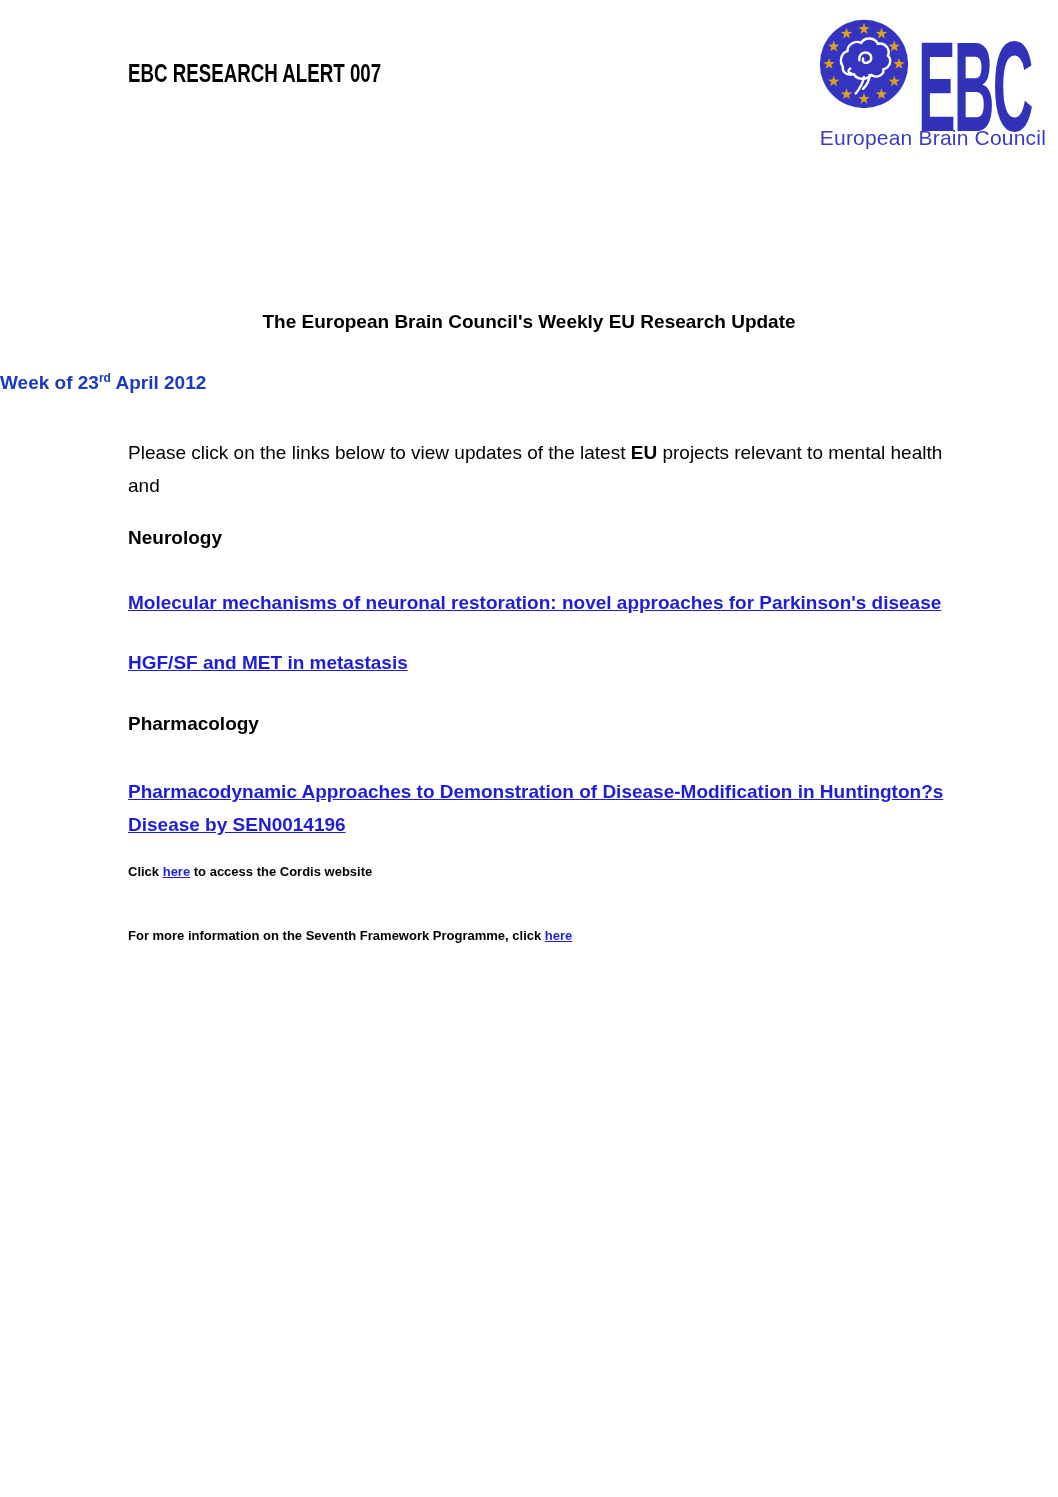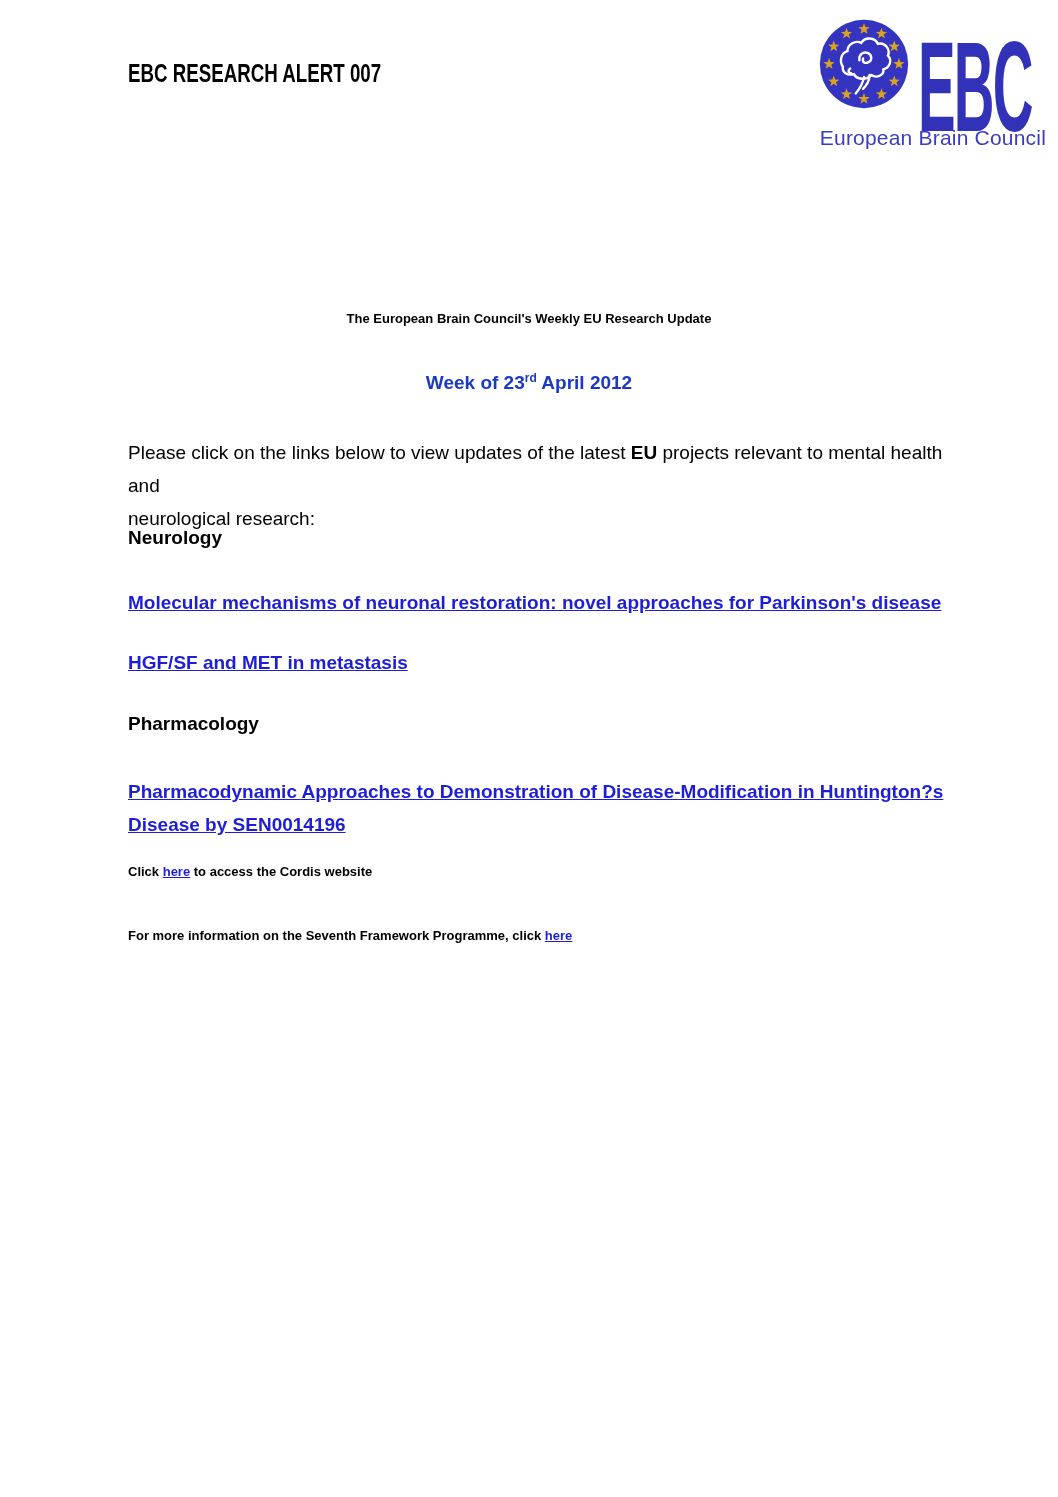--- a/index.html
+++ b/index.html
@@ -39,24 +39,24 @@
   }
   .logo-caption {
     position: absolute; left: 0; top: 112px; width: 232px;
     text-align: right; padding-right: 2px; box-sizing: border-box;
     font-size: 21px; color: #3b3bc4; letter-spacing: 0.2px;
   }
 
   
   .h1 {
     left: 0; top: 311px; width: 1058px; text-align: center;
-    font-size: 13px; font-weight: bold; color: #000;
+    font-size: 19px; font-weight: bold; color: #000;
   }
   .h2 {
-    left: 0; top: 372px; width: 1058px; text-align: center;
+    left: 0; top: 372px; width: 1058px; 
     font-size: 19px; font-weight: bold; color: #1b3ac2;
   }
   .h2 sup { font-size: 12px; line-height: 0; }
 
   
   .intro {
     left: 128px; top: 436px; width: 845px;
     font-size: 19px; line-height: 33px; color: #000;
   }
   .intro b { font-weight: bold; }
@@ -134,21 +134,20 @@
     <div class="logo-caption">European Brain Council</div>
   </div>
 
   <div class="abs h1">The European Brain Council's Weekly EU Research Update</div>
   <div class="abs h2">
     <span>Week of 23</span><sup>rd</sup><span> April 2012</span>
   </div>
 
   <div class="abs intro">
     <span>Please click on the links below to view updates of the latest </span><b>EU</b><span> projects relevant to mental health and</span>
-    <span class="line">neurological research:</span>
   </div>
 
   <div class="abs sec-h neuro">Neurology</div>
   <a class="abs doc-link link1">Molecular mechanisms of neuronal restoration: novel approaches for Parkinson's disease</a>
   <a class="abs doc-link link2">HGF/SF and MET in metastasis</a>
 
   <div class="abs sec-h pharma">Pharmacology</div>
   <a class="abs doc-link link3">Pharmacodynamic Approaches to Demonstration of Disease-Modification in Huntington?s Disease by SEN0014196</a>
 
   <div class="abs bold-line cordis">

